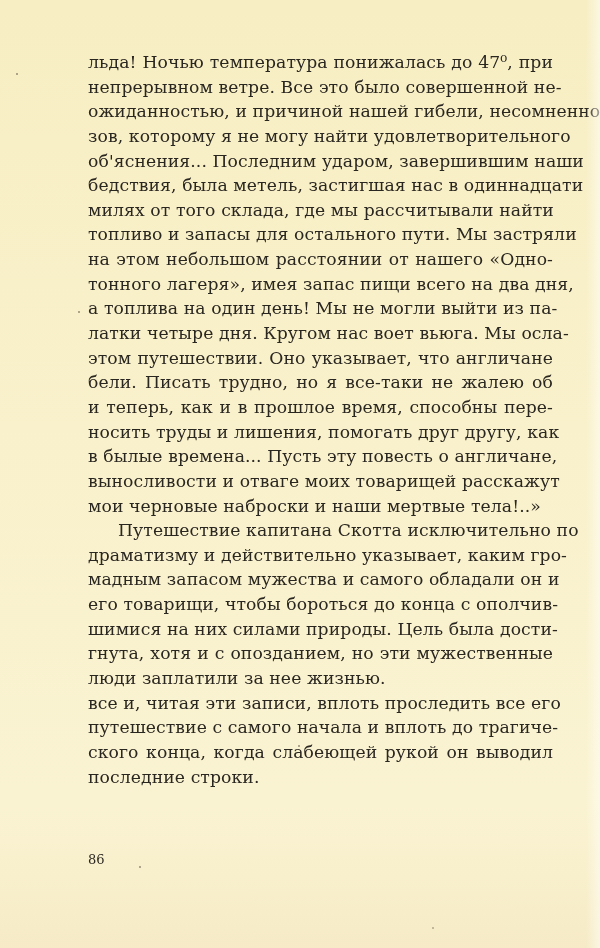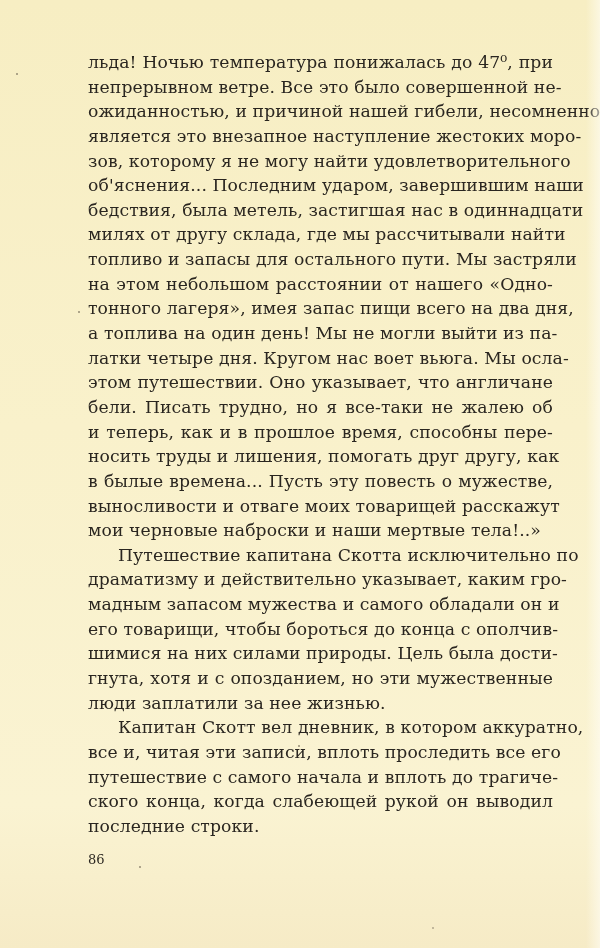--- a/index.html
+++ b/index.html
@@ -68,51 +68,49 @@
 </head>
 <body>
 
 <div class="page">
   <div class="text-block">
 
     <div>
       <span class="line">льда! Ночью температура понижалась до 47⁰, при</span>
       <span class="line">непрерывном ветре. Все это было совершенной не-</span>
       <span class="line">ожиданностью, и причиной нашей гибели, несомненно,</span>
-      <span class="line">является это внезапное наступление жестоких моро-</span>
       <span class="line">зов, которому я не могу найти удовлетворительного</span>
       <span class="line">об'яснения... Последним ударом, завершившим наши</span>
       <span class="line">бедствия, была метель, застигшая нас в одиннадцати</span>
-      <span class="line">милях от другу склада, где мы рассчитывали найти</span>
+      <span class="line">милях от того склада, где мы рассчитывали найти</span>
       <span class="line">топливо и запасы для остального пути. Мы застряли</span>
       <span class="line">на этом небольшом расстоянии от нашего «Одно-</span>
       <span class="line">тонного лагеря», имея запас пищи всего на два дня,</span>
       <span class="line">а топлива на один день! Мы не могли выйти из па-</span>
       <span class="line">латки четыре дня. Кругом нас воет вьюга. Мы осла-</span>
       <span class="line">этом путешествии. Оно указывает, что англичане</span>
       <span class="line">бели. Писать трудно, но я все-таки не жалею об</span>
       <span class="line">и теперь, как и в прошлое время, способны пере-</span>
       <span class="line">носить труды и лишения, помогать друг другу, как</span>
-      <span class="line">в былые времена... Пусть эту повесть о мужестве,</span>
+      <span class="line">в былые времена... Пусть эту повесть о англичане,</span>
       <span class="line">выносливости и отваге моих товарищей расскажут</span>
       <span class="line last">мои черновые наброски и наши мертвые тела!..»</span>
     </div>
 
     <div>
       <span class="line indent">Путешествие капитана Скотта исключительно по</span>
       <span class="line">драматизму и действительно указывает, каким гро-</span>
       <span class="line">мадным запасом мужества и самого обладали он и</span>
       <span class="line">его товарищи, чтобы бороться до конца с ополчив-</span>
       <span class="line">шимися на них силами природы. Цель была дости-</span>
       <span class="line">гнута, хотя и с опозданием, но эти мужественные</span>
       <span class="line last">люди заплатили за нее жизнью.</span>
     </div>
 
     <div>
-      <span class="line indent">Капитан Скотт вел дневник, в котором аккуратно,</span>
       <span class="line">все и, читая эти записи, вплоть проследить все его</span>
       <span class="line">путешествие с самого начала и вплоть до трагиче-</span>
       <span class="line">ского конца, когда слабеющей рукой он выводил</span>
       <span class="line last">последние строки.</span>
     </div>
   </div>
 
   <div class="page-number">86</div>
 
   <div class="speck" style="left:78px; top:311px;"></div>

